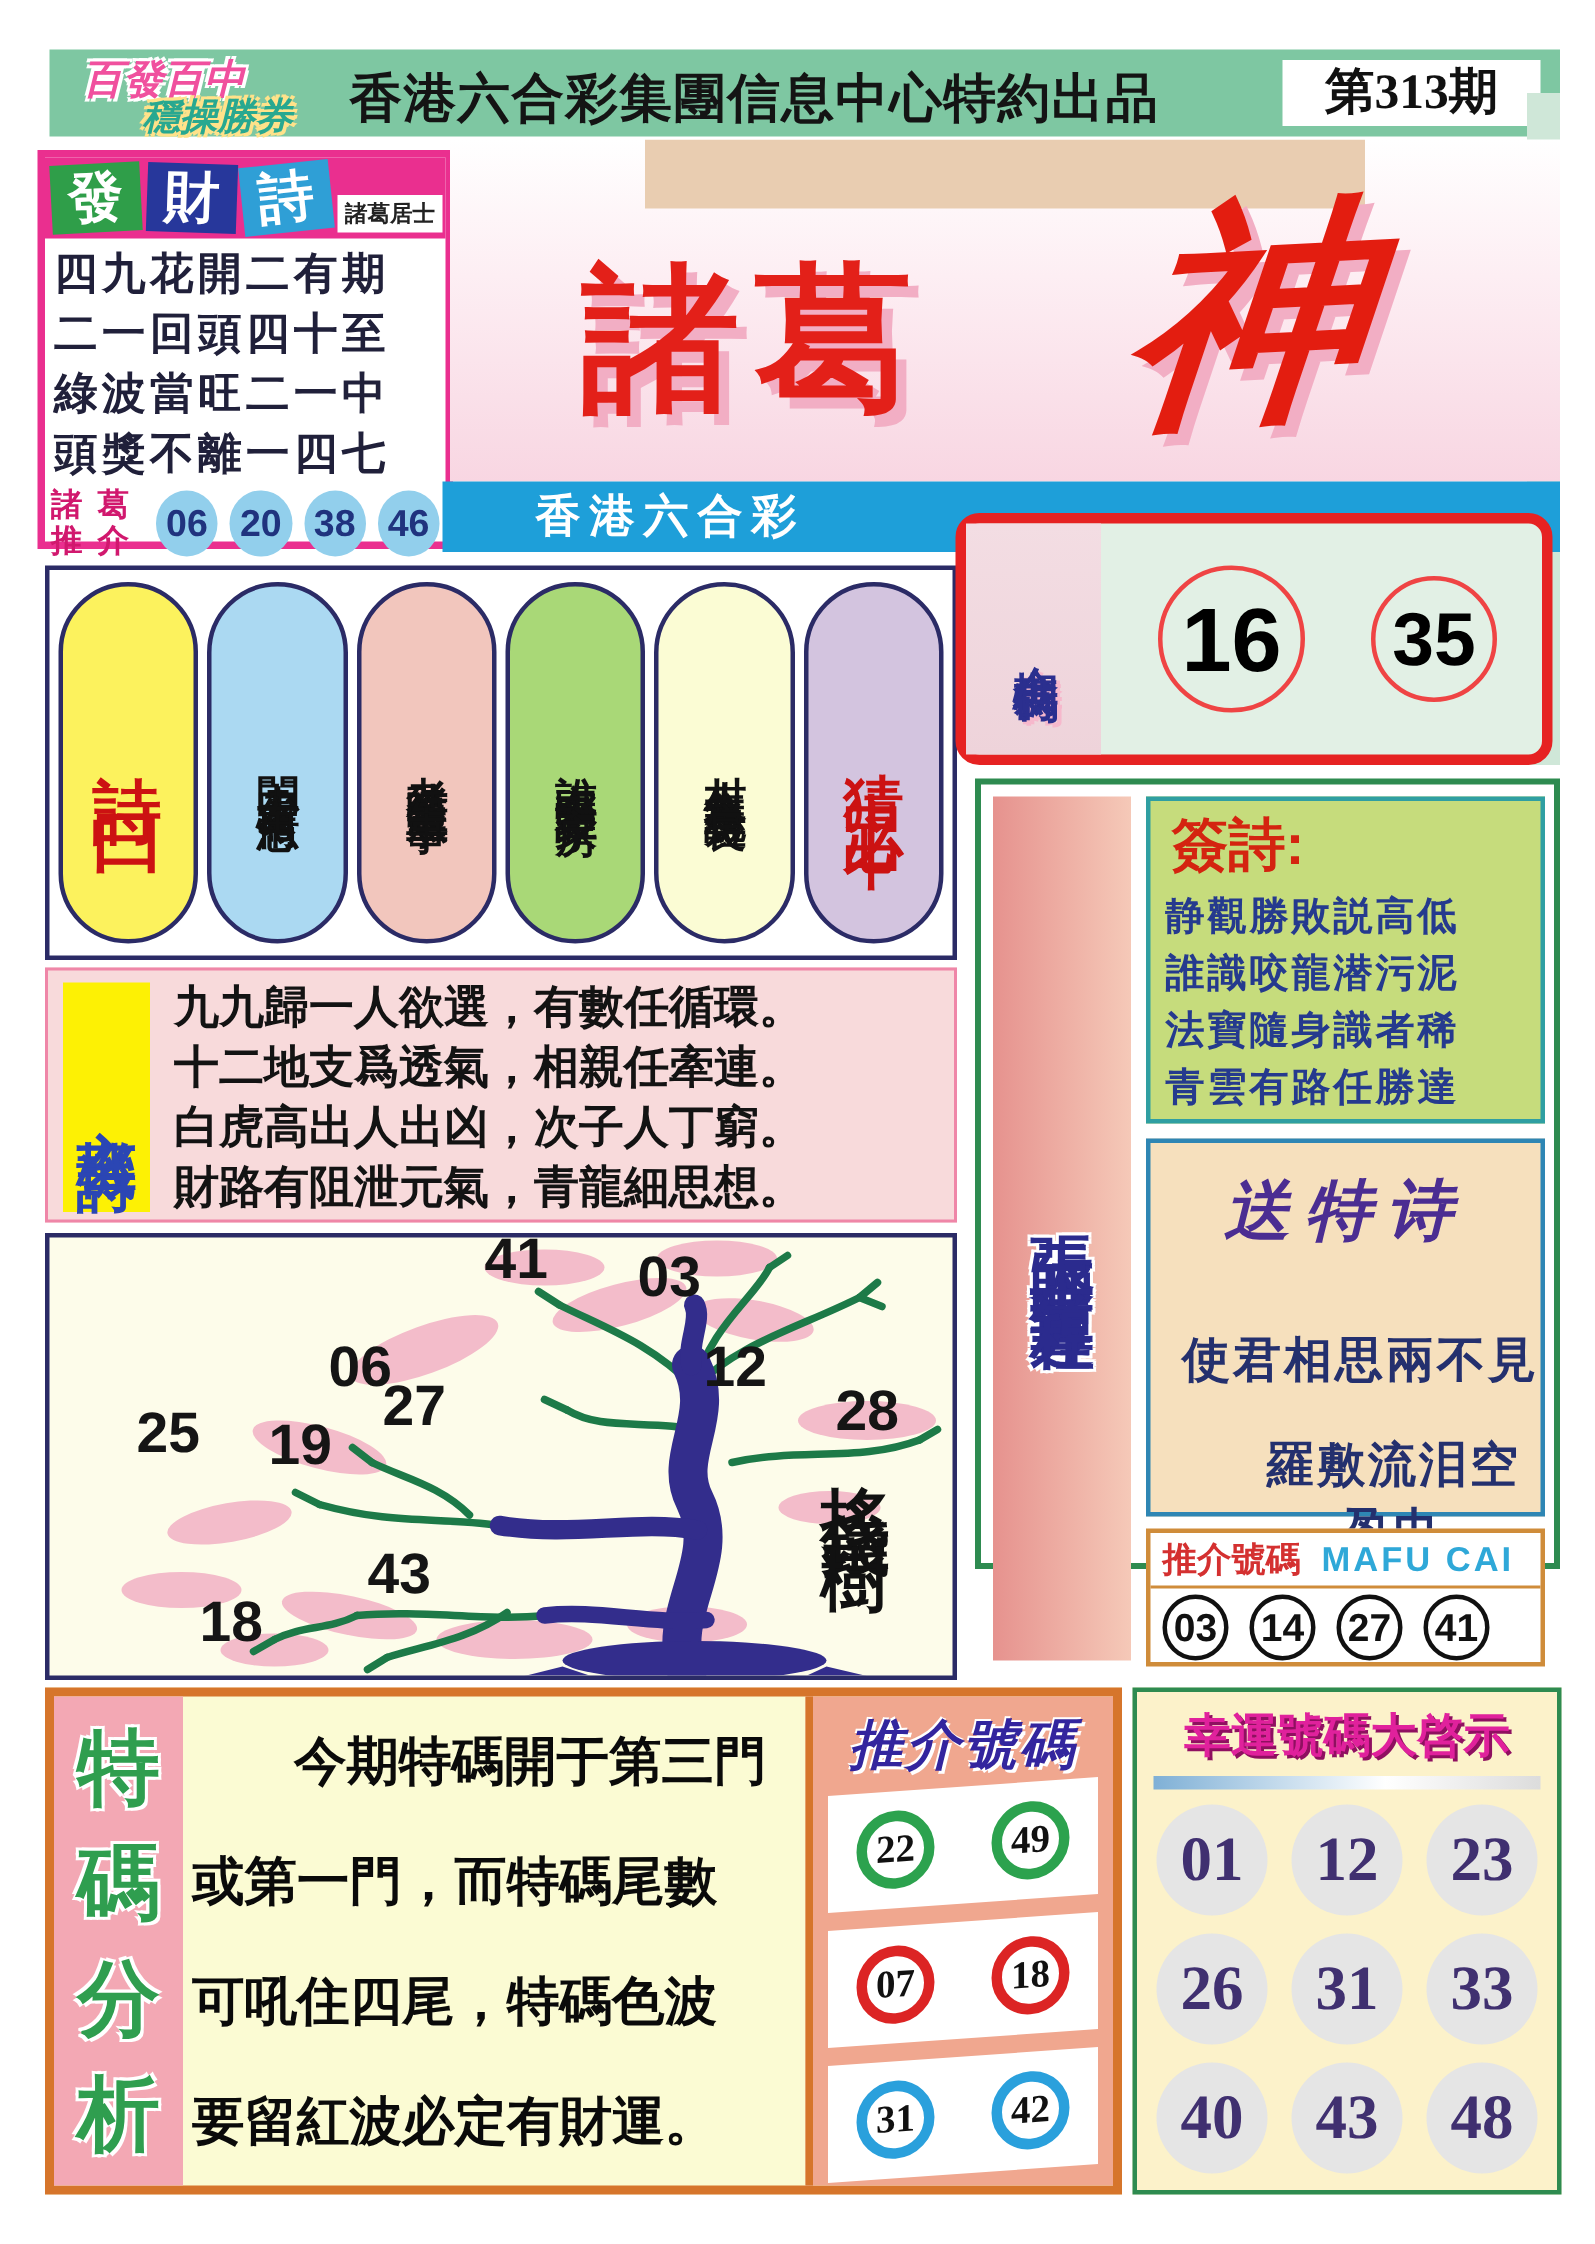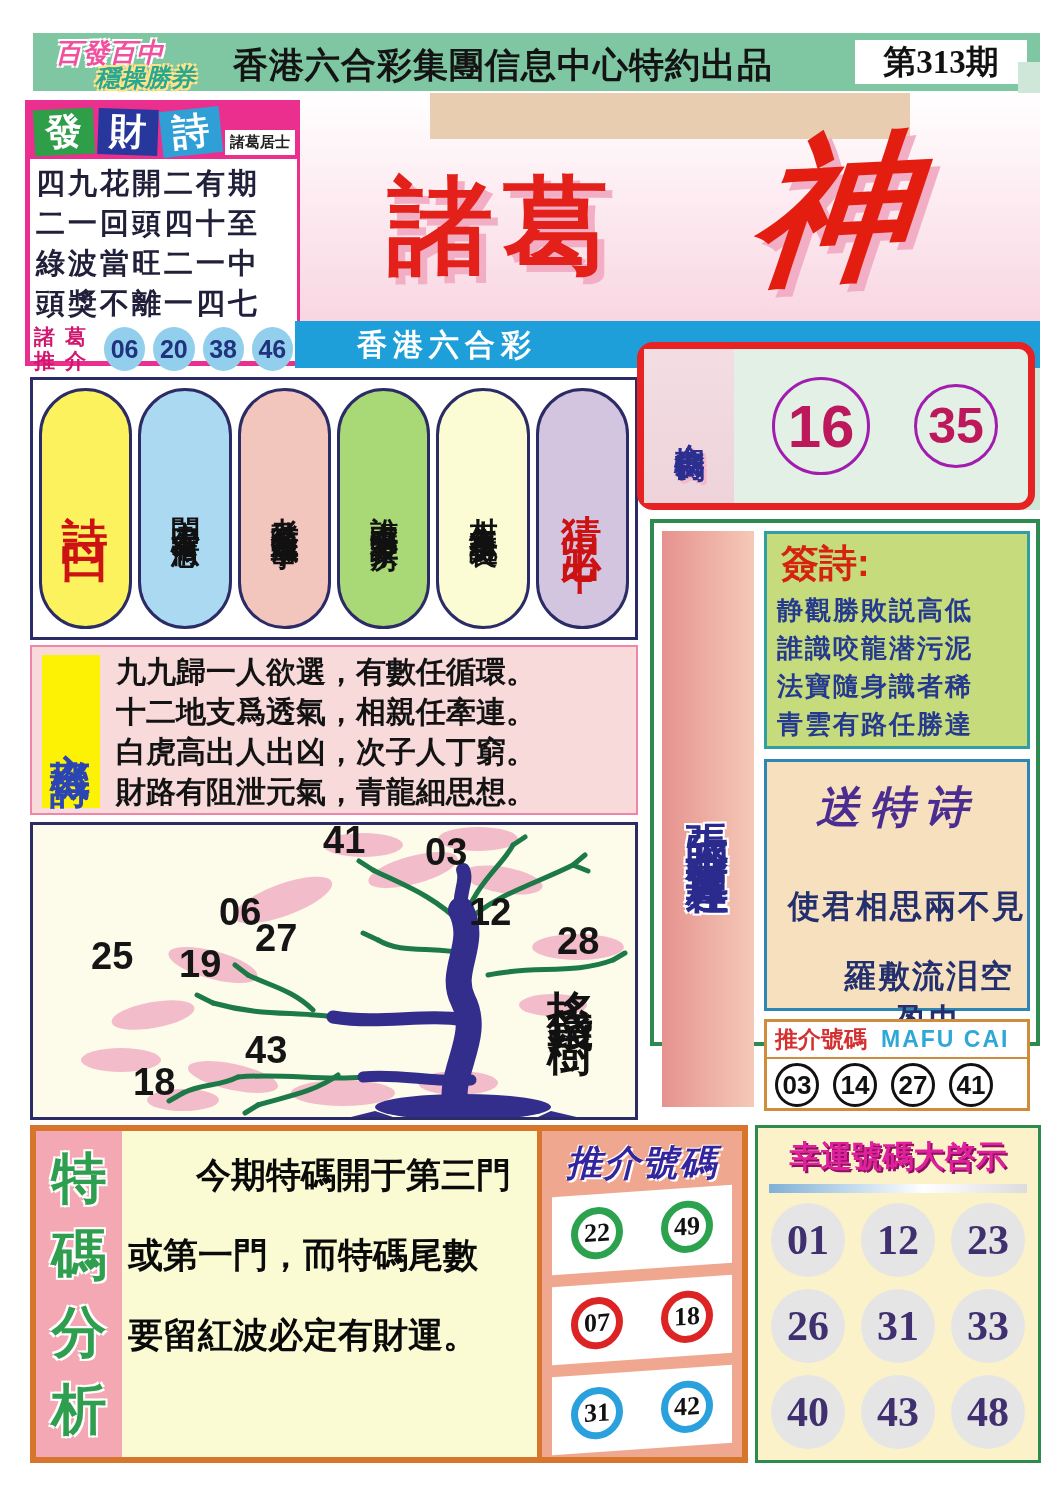--- a/index.html
+++ b/index.html
@@ -47,21 +47,21 @@
   .blue-bar{left:295px;top:321px;width:745px;height:47px;background:#1e9fd9;color:#fff;
             font-size:30px;font-weight:900;line-height:47px;padding-left:62px;box-sizing:border-box;letter-spacing:6px;}
 
   
   .special{left:637px;top:342px;width:398px;height:168px;background:#e2f0e5;border:7px solid #e62222;
            border-radius:16px;box-sizing:border-box;display:flex;align-items:center;z-index:2;}
   .special-strip{width:90px;height:100%;background:linear-gradient(180deg,#f3dde3,#eed3da);
                  display:flex;align-items:center;justify-content:center;}
   .special-label{writing-mode:vertical-rl;text-orientation:upright;font-size:30px;font-weight:900;
                  color:#2b2f8f;letter-spacing:3px;text-shadow:3px 3px 0 #f6b8cc;}
-  .sp-c1,.sp-c2{border:3px solid #a21caf;border-radius:50%;background:transparent;color:#be185d;
+  .sp-c1,.sp-c2{border:3px solid #ef4444;border-radius:50%;background:transparent;color:#000000;
                 display:flex;align-items:center;justify-content:center;font-weight:900;}
   .sp-c1{width:92px;height:92px;font-size:60px;margin-left:38px;}
   .sp-c2{width:78px;height:78px;font-size:50px;margin-left:44px;}
 
   
   .pills{left:30px;top:377px;width:608px;height:263px;background:#fff;border:3px solid #2b2b66;
          box-sizing:border-box;display:flex;padding:8px 6px;gap:6px;}
   .pill{flex:1;border:3px solid #2b2b66;border-radius:48px;display:flex;align-items:center;justify-content:center;}
   .pill span{writing-mode:vertical-rl;text-orientation:upright;}
   .pl1{background:#fcf25d;} .pl1 span{font-size:46px;font-weight:900;color:#cc1212;letter-spacing:30px;}
@@ -311,20 +311,21 @@
   <div class="abs analysis">
     <div class="abs an-strip">
       <div>特</div>
       <div>碼</div>
       <div>分</div>
       <div>析</div>
     </div>
     <div class="abs an-text">
       <div class="indent">今期特碼開于第三門</div>
       <div>或第一門，而特碼尾數</div>
+      <div>可吼住四尾，特碼色波</div>
       <div>要留紅波必定有財運。</div>
     </div>
     <div class="abs tuijie">
       <div class="tj-title">推介號碼</div>
       <div class="tj-row tj-r1">
         <div class="tj-ball tb-green">22</div>
         <div class="tj-ball tb-green">49</div>
       </div>
       <div class="tj-row tj-r2">
         <div class="tj-ball tb-red">07</div>

